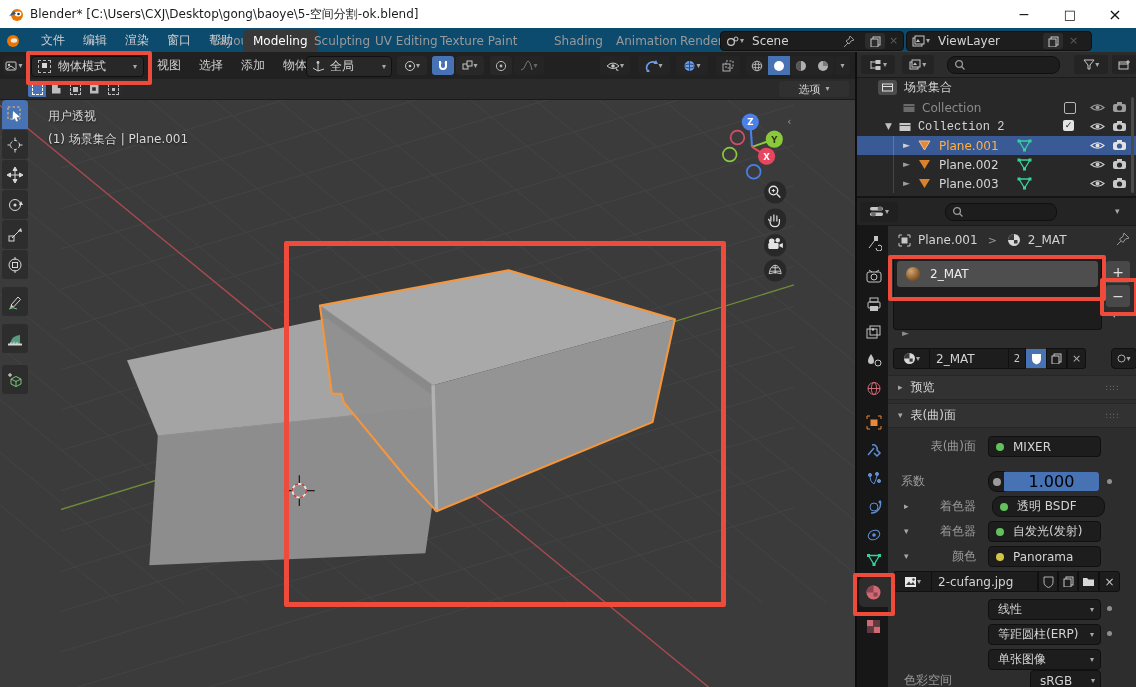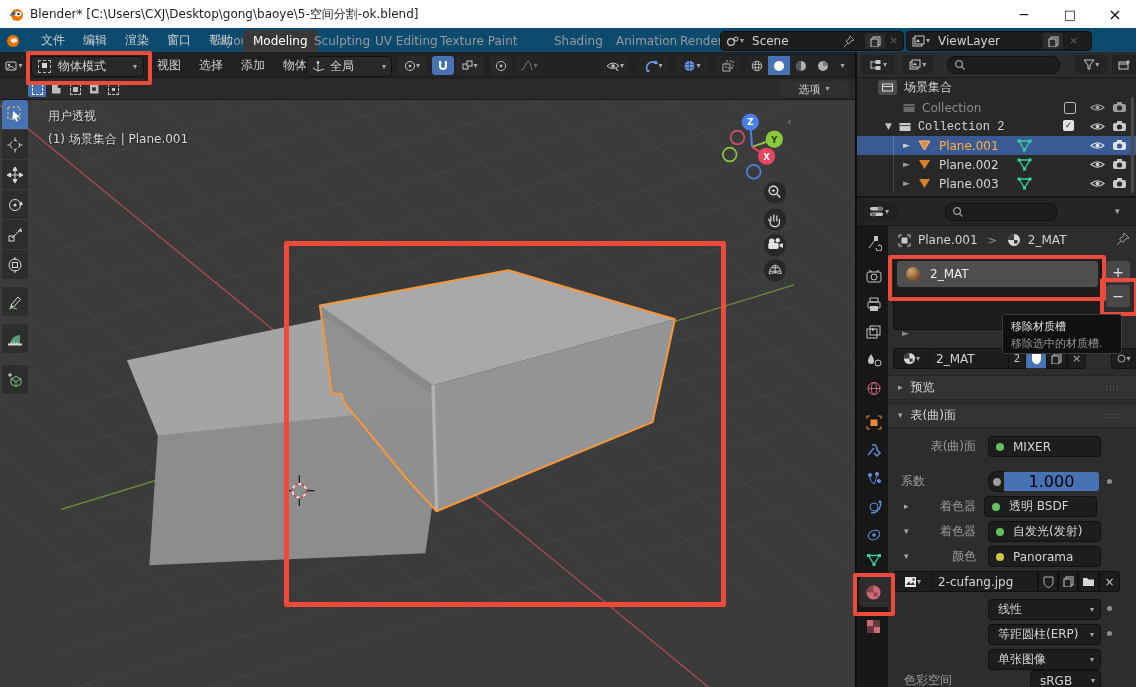--- a/index.html
+++ b/index.html
@@ -873,21 +873,21 @@
           <span class="dot" style="width:8px;height:8px;background:#9c9c9c;"></span>
         </span>
         <span class="f" style="position:absolute;left:116px;width:95px;height:19px;background:#4772b3;border-radius:0 3px 3px 0;justify-content:center;">
           <span style="font-size:16px;color:#000000;">1.000</span>
         </span>
         <span class="dot" style="position:absolute;left:219px;top:7px;width:5px;height:5px;background:#909090;"></span>
       </div>
       <div class="f" style="position:absolute;left:0;top:272px;width:248px;height:19px;">
         <span class="chev" style="position:absolute;left:16px;font-size:9px;">▸</span>
         <span class="tx dim" style="position:absolute;right:160px;">着色器</span>
-        <span class="f fld" style="position:absolute;left:96px;width:111px;height:19px;">
+        <span class="f fld" style="position:absolute;left:104px;width:111px;height:19px;border-radius:9px;">
           <span class="dot" style="width:8px;height:8px;background:#63c15c;margin-left:7px;"></span>
           <span class="tx" style="margin-left:9px;">透明 BSDF</span>
         </span>
       </div>
       <div class="f" style="position:absolute;left:0;top:297px;width:248px;height:19px;">
         <span class="chev" style="position:absolute;left:16px;font-size:9px;">▾</span>
         <span class="tx dim" style="position:absolute;right:160px;">着色器</span>
         <span class="f fld" style="position:absolute;left:100px;width:111px;height:19px;">
           <span class="dot" style="width:8px;height:8px;background:#63c15c;margin-left:7px;"></span>
           <span class="tx" style="margin-left:9px;">自发光(发射)</span>
@@ -951,24 +951,20 @@
       <div class="f" style="position:absolute;left:0;top:446px;width:248px;height:19px;">
         <span class="tx dim" style="margin-left:16px;">色彩空间</span>
         <span class="f fld" style="position:absolute;left:142px;width:69px;height:19px;">
           <span class="tx" style="margin-left:9px;">sRGB</span>
           <span class="chev" style="margin-left:auto;margin-right:5px;">▾</span>
         </span>
       </div>
     </div>
   </div>
 
-  <div class="a" style="left:1002px;top:314px;width:120px;height:40px;background:#101010;border:1px solid #3d3d3d;border-radius:3px;z-index:60;padding:4px 8px;box-sizing:border-box;">
-    <div style="font-size:11px;color:#e4e4e4;white-space:nowrap;">移除材质槽</div>
-    <div style="font-size:11px;color:#9a9a9a;white-space:nowrap;margin-top:2px;">移除选中的材质槽.</div>
-  </div>
 
   <div class="a redbox" style="left:26px;top:51px;width:118px;height:26px;"></div>
   <div class="a redbox" style="left:284px;top:241px;width:432px;height:356px;border-width:5px;"></div>
   <div class="a redbox" style="left:888px;top:255px;width:210px;height:38px;"></div>
   <div class="a redbox" style="left:1100px;top:278px;width:30px;height:30px;"></div>
   <div class="a redbox" style="left:853px;top:573px;width:34px;height:35px;"></div>
 
 </div>
 
 </body></html>

